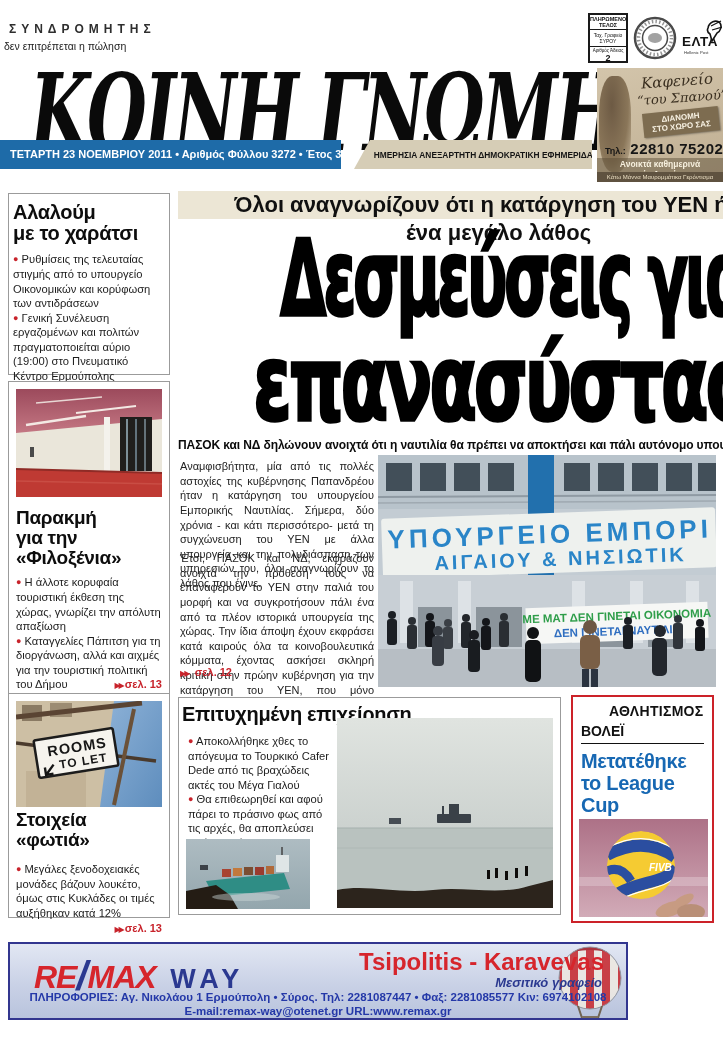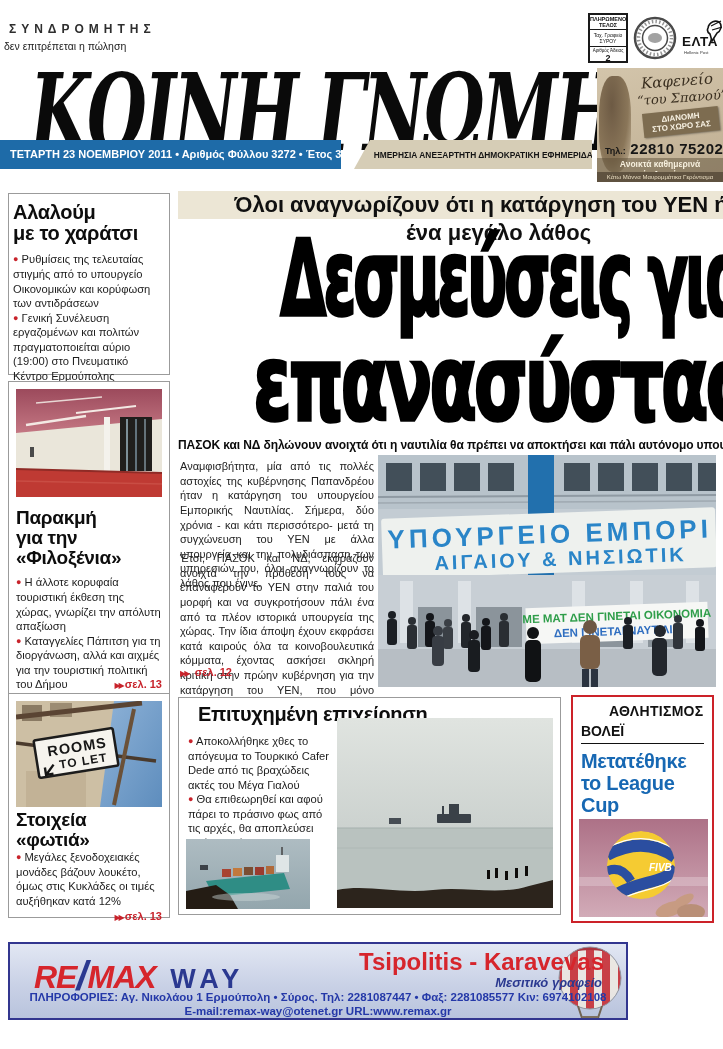--- a/index.html
+++ b/index.html
@@ -162,21 +162,21 @@
           <text x="62" y="51" font-size="14.5" font-weight="bold" fill="#161616" text-anchor="middle" letter-spacing="1">ROOMS</text>
           <text x="66" y="65" font-size="12" font-weight="bold" fill="#161616" text-anchor="middle" letter-spacing="1">TO LET</text>
           <path d="M36,60 L27,69 M27,61.5 L27,69 L34.5,69" stroke="#161616" stroke-width="2.4" fill="none"></path>
         </g>
       </svg>
     </div>
     <div class="boxtitle" style="margin-top:3px;">
       <span>Στοιχεία</span><br>
       <span>«φωτιά»</span>
     </div>
-    <div class="bullets" style="margin-top:0;">
+    <div class="bullets" style="margin-top:12px;">
       <span class="dot">●</span>
       <span>Μεγάλες ξενοδοχειακές μονάδες βάζουν λουκέτο, όμως στις Κυκλάδες οι τιμές αυξήθηκαν κατά 12%</span>
       <span style="float:right;"><span class="arrows">▶▶</span><span class="ref">σελ. 13</span></span>
     </div>
   </div>
 
   <div class="abs kicker" style="left:178px;top:191px;width:545px;height:28px;">Όλοι αναγνωρίζουν ότι η κατάργηση του ΥΕΝ ήταν ένα μεγάλο λάθος</div>
 
   <div class="abs headline nb" style="left:178px;top:226px;width:538px;font-size:96px;letter-spacing:-5px;transform:scale(.62,1.1);transform-origin:center top;">Δεσμεύσεις για</div>
   <div class="abs headline nb" style="left:178px;top:331px;width:538px;font-size:96px;letter-spacing:-4px;transform:scale(.72,1.1);transform-origin:center top;">επανασύσταση</div>
@@ -291,21 +291,21 @@
           <circle cx="60" cy="176" r="5"></circle>
           <rect x="54" y="181" width="12" height="30" rx="4"></rect>
         </g>
       <g fill="#191c20">
           <circle cx="96" cy="180" r="5"></circle>
           <rect x="90" y="185" width="12" height="32" rx="4"></rect>
         </g>
     </g>
   </svg>
 
-  <div class="box" style="left:178px;top:697px;width:383px;height:218px;padding:6px 19px;">
+  <div class="box" style="left:178px;top:697px;width:383px;height:218px;padding:6px 3px;">
     <div class="boxtitle" style="font-size:20px;">Επιτυχημένη επιχείρηση</div>
     <div class="bullets abs" style="left:9px;top:36px;width:148px;">
       <span class="dot">●</span>
       <span>Αποκολλήθηκε χθες το απόγευμα το Τουρκικό Cafer Dede από τις βραχώδεις ακτές του Μέγα Γιαλού</span><br>
       <span class="dot">●</span>
       <span>Θα επιθεωρηθεί και αφού πάρει το πράσινο φως από τις αρχές, θα αποπλεύσει από την Σύρο για να συνεχίσει το ταξίδι του</span>
       <span class="nb"><span class="arrows">▶▶</span><span class="ref">σελ. 24</span></span>
     </div>
 
     <svg class="abs" style="left:7px;top:141px;" width="124" height="70" viewBox="0 0 124 70">

